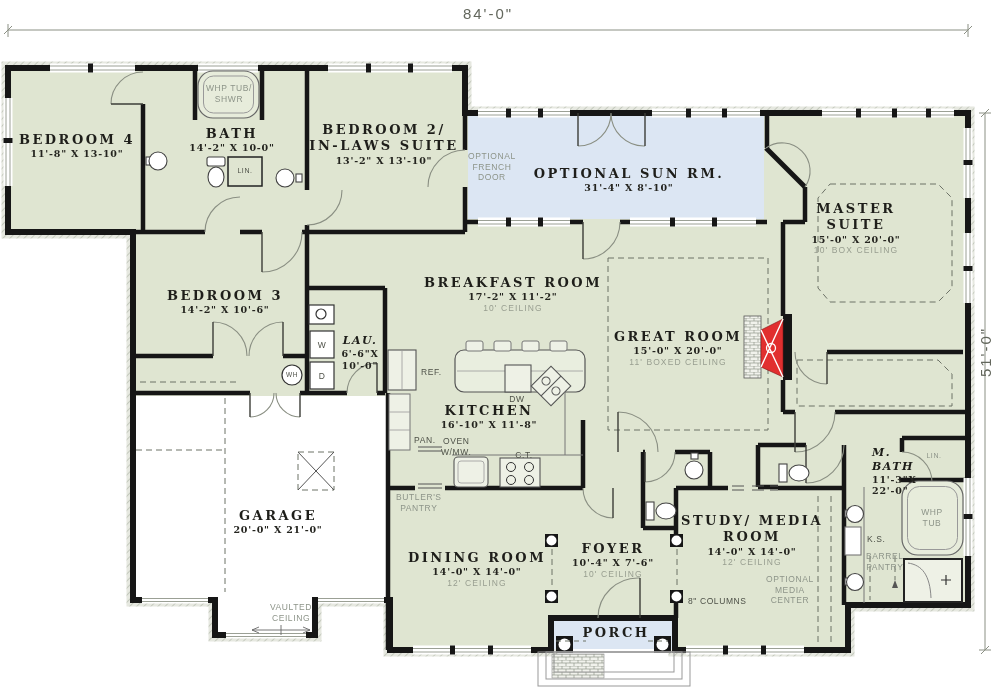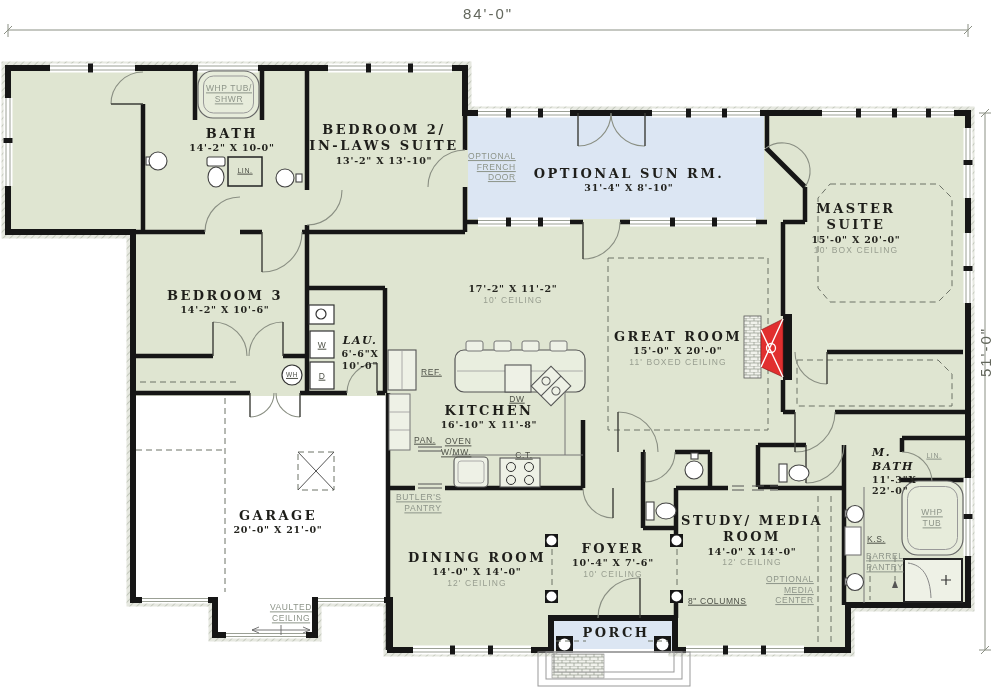--- a/index.html
+++ b/index.html
@@ -1,25 +1,25 @@
 <!DOCTYPE html>
 <html><head>
 <meta charset="utf-8">
 <style>
   html,body{margin:0;padding:0;background:#ffffff;}
   .canvas{position:relative;width:1000px;height:688px;background:#ffffff;overflow:hidden;
           font-family:"Liberation Sans",sans-serif;}
   .canvas svg{position:absolute;left:0;top:0;}
   .lbl{position:absolute;transform:translate(-50%,-50%);text-align:center;white-space:nowrap;line-height:1.25;z-index:5;}
-  .lbl.la{transform:translate(0,-50%);text-align:right;}
+  .lbl.la{transform:translate(0,-50%);text-align:center;}
   .rn{display:block;font-family:"DejaVu Serif",serif;font-weight:700;font-size:13px;letter-spacing:2.5px;color:#1e1e1a;}
   .rn.sm{font-size:11px;letter-spacing:1.5px;font-style:italic;}
   .rd{display:block;font-family:"DejaVu Serif",serif;font-weight:700;font-size:9.5px;letter-spacing:0.8px;color:#24241f;}
   .rc{display:block;font-size:8.5px;letter-spacing:1.1px;color:#989e90;}
-  .an{display:block;font-size:8.5px;letter-spacing:0.6px;color:#8d9489;text-decoration:underline;}
+  .an{display:block;font-size:8.5px;letter-spacing:0.6px;color:#8d9489;}
   .an.dk{color:#4e5148;}
   .an.s7{font-size:7px;}
   .dim{position:absolute;font-size:15px;letter-spacing:2px;color:#63675d;z-index:5;}
   .dim.rot{transform:translate(-50%,-50%) rotate(-90deg);}
 </style>
 </head>
 <body>
 
 <div class="canvas">
 
@@ -292,20 +292,24 @@
 
   <g stroke="#8b9084" stroke-width="1" fill="none">
     <path d="M8,30 H968 M8,24 V37 M968,24 V37 M4,34 L12,26 M964,34 L972,26"></path>
     <path d="M985,113 V650 M979,113 H991 M979,650 H991 M981,117 L989,109 M981,654 L989,646"></path>
   </g>
 </svg>
 
 <div class="dim" style="left:488px;top:13px;transform:translate(-50%,-50%);"><span>84'-0"</span></div>
 <div class="dim rot" style="left:985px;top:352px;"><span>51'-0"</span></div>
 
+<div class="lbl" style="left:77px;top:146px">
+  <span class="rn">BEDROOM 4</span>
+  <span class="rd">11'-8" X 13-10"</span>
+</div>
 <div class="lbl" style="left:232px;top:140px">
   <span class="rn">BATH</span>
   <span class="rd">14'-2" X 10-0"</span>
 </div>
 <div class="lbl" style="left:384px;top:144px">
   <span class="rn">BEDROOM 2/</span>
   <span class="rn">IN-LAWS SUITE</span>
   <span class="rd">13'-2" X 13'-10"</span>
 </div>
 <div class="lbl" style="left:629px;top:180px">
@@ -316,20 +320,21 @@
   <span class="rn">MASTER</span>
   <span class="rn">SUITE</span>
   <span class="rd">15'-0" X 20'-0"</span>
   <span class="rc">10' BOX CEILING</span>
 </div>
 <div class="lbl" style="left:225px;top:302px">
   <span class="rn">BEDROOM 3</span>
   <span class="rd">14'-2" X 10'-6"</span>
 </div>
 <div class="lbl" style="left:513px;top:294px">
+  <span class="rn">BREAKFAST ROOM</span>
   <span class="rd">17'-2" X 11'-2"</span>
   <span class="rc">10' CEILING</span>
 </div>
 <div class="lbl" style="left:678px;top:348px">
   <span class="rn">GREAT ROOM</span>
   <span class="rd">15'-0" X 20'-0"</span>
   <span class="rc">11' BOXED CEILING</span>
 </div>
 <div class="lbl" style="left:360px;top:353px">
   <span class="rn sm">LAU.</span>

